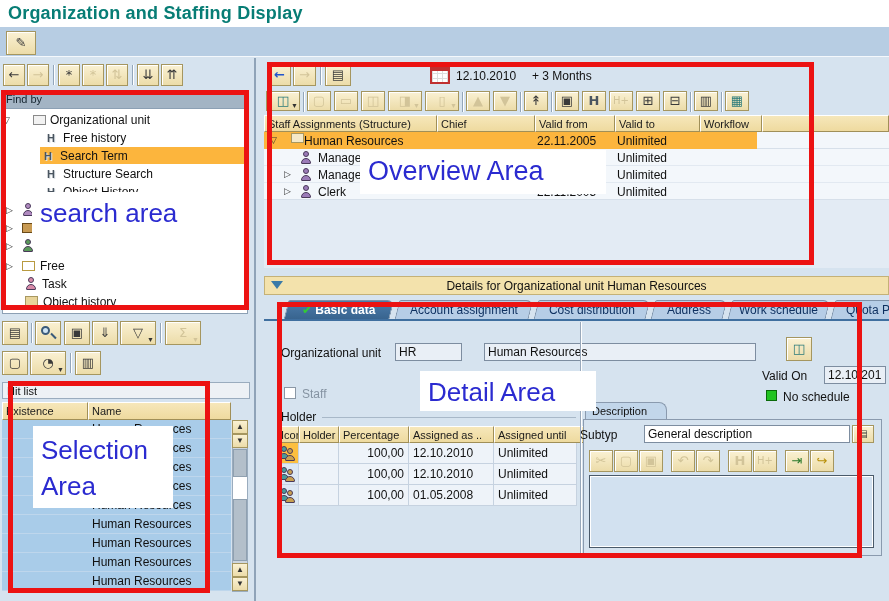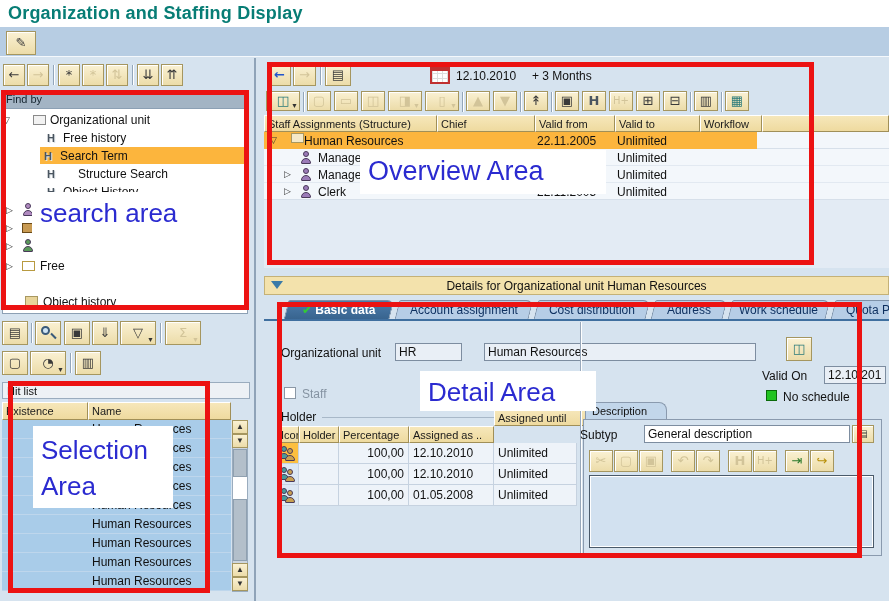--- a/index.html
+++ b/index.html
@@ -108,21 +108,21 @@
   <div class="trow" style="top:129px">
     <span class="hico" style="margin-left:41px">H</span>
     <span style="margin-left:5px">Free history</span>
   </div>
   <div class="trow sel-orange" style="top:147px;left:40px;width:206px">
     <span class="hico" style="margin-left:1px">H</span>
     <span style="margin-left:5px">Search Term</span>
   </div>
   <div class="trow" style="top:165px">
     <span class="hico" style="margin-left:41px">H</span>
-    <span style="margin-left:20px">Structure Search</span>
+    <span style="margin-left:5px">Structure Search</span>
   </div>
   <div class="trow" style="top:183px">
     <span class="hico" style="margin-left:41px">H</span>
     <span style="margin-left:5px">Object History</span>
   </div>
   <div class="trow" style="top:201px">
     <span class="tri" style="margin-left:3px">▷</span>
     <span class="pico" style="--c:#b08ac0;margin-left:4px">
         <span class="h"></span>
         <span class="b"></span>
@@ -139,20 +139,27 @@
     <span class="pico" style="--c:#5a9a5a;margin-left:4px">
         <span class="h"></span>
         <span class="b"></span>
       </span>
     <span style="margin-left:5px"></span>
   </div>
   <div class="trow" style="top:257px">
     <span class="tri" style="margin-left:3px">▷</span>
     <span class="obox" style="margin-left:4px;background:#fff;border-color:#b89a40"></span>
     <span style="margin-left:5px">Free</span>
+  </div>
+  <div class="trow" style="top:275px">
+    <span class="pico" style="--c:#d88aa8;margin-left:22px">
+        <span class="h"></span>
+        <span class="b"></span>
+      </span>
+    <span style="margin-left:5px">Task</span>
   </div>
   <div class="trow" style="top:293px">
     <span class="obox tan" style="margin-left:22px;height:12px;background:#e8d49a"></span>
     <span style="margin-left:5px">Object history</span>
   </div>
 
   <div class="btn" style="left:2px;top:321px;width:26px;height:24px">
       <span class="g" style="line-height:22px">▤</span>
     </div>
   <div class="vsep" style="left:31px;top:323px"></div>
@@ -359,21 +366,21 @@
   <div class="cb" style="left:284px;top:387px"></div>
   <div class="lbl" style="left:302px;top:387px;color:#8593a2">Staff</div>
 
   <div class="lbl" style="left:281px;top:410px">Holder</div>
   <div class="abs" style="left:322px;top:417px;width:254px;height:1px;background:#a8b8c8"></div>
 
   <div class="th" style="left:277px;top:426px;width:22px;height:17px">Icon</div>
   <div class="th" style="left:299px;top:426px;width:40px;height:17px">Holder</div>
   <div class="th" style="left:339px;top:426px;width:70px;height:17px">Percentage</div>
   <div class="th" style="left:409px;top:426px;width:85px;height:17px">Assigned as ..</div>
-  <div class="th" style="left:494px;top:409px;width:96px;height:17px">Assigned until</div>
+  <div class="th" style="left:494px;top:426px;width:96px;height:17px">Assigned until</div>
 
   <div class="hcell" style="left:277px;top:443px;width:22px;height:21px;background:#fcbf3f">
     <span class="pico" style="--c:#4a9a9a;position:absolute;left:1px;top:3px">
         <span class="h"></span>
         <span class="b"></span>
       </span>
     <span class="pico" style="--c:#c8a050;position:absolute;left:7px;top:5px">
         <span class="h"></span>
         <span class="b"></span>
       </span>

